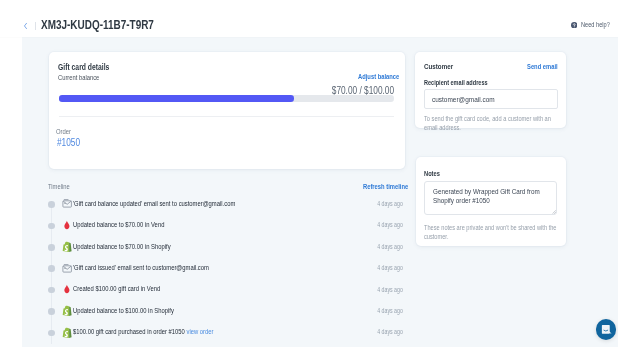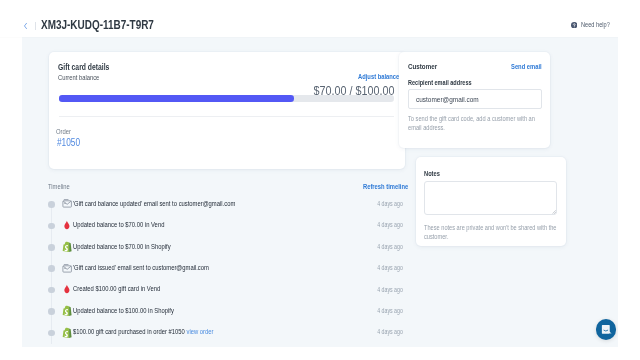--- a/index.html
+++ b/index.html
@@ -31,29 +31,29 @@
 
   
   .card{position:absolute;background:#fff;border-radius:5px;
         box-shadow:0 0 0 1px rgba(120,140,170,.035), 0 1px 4px rgba(80,100,130,.09);}
 
   
   #gift-card{left:27px;top:14.6px;width:355.8px;height:117px;}
   .gc-title{position:absolute;left:9.4px;top:12.8px;font-size:8.2px;font-weight:700;color:#2f3943;line-height:8.2px;}
   .gc-sub{position:absolute;left:9.4px;top:22.8px;font-size:7px;color:#4a525c;line-height:7px;}
   .gc-adjust{position:absolute;left:308.5px;top:21.5px;font-size:7px;font-weight:700;color:#2f7ad6;line-height:7px;}
-  .gc-amount{position:absolute;right:10.3px;top:35.5px;font-size:13px;color:#5a6573;line-height:7.1px;white-space:nowrap;}
+  .gc-amount{position:absolute;right:10.3px;top:35.5px;font-size:10px;color:#5a6573;line-height:7.1px;white-space:nowrap;}
   .gc-bar{position:absolute;left:9.8px;top:43.6px;width:335.4px;height:6.4px;border-radius:3.2px;background:#e5e8ec;}
   .gc-bar-fill{height:6.4px;border-radius:3.2px;background:#5358f5;}
   .gc-div{position:absolute;left:9.5px;top:64px;width:335.5px;height:1px;background:#edeff2;}
   .gc-order-label{position:absolute;left:7.4px;top:77px;font-size:7.1px;color:#717c89;line-height:7.1px;text-decoration:underline;}
   .gc-order-link{position:absolute;left:7.6px;top:87px;font-size:10px;color:#5089e0;line-height:7.1px;}
 
   
-  #customer-card{left:377px;top:14.7px;width:150.5px;height:96px;}
+  #customer-card{left:393px;top:14.7px;width:150.5px;height:76px;}
   .cu-title{position:absolute;left:8.6px;top:11.2px;font-size:7.5px;font-weight:700;color:#2f3943;line-height:7.5px;}
   .cu-send{position:absolute;left:112.2px;top:11px;font-size:7px;font-weight:700;color:#2f7ad6;line-height:7px;}
   .cu-label{position:absolute;left:8.6px;top:27.9px;font-size:6.7px;font-weight:700;color:#2f3943;line-height:6.7px;}
   .cu-input{position:absolute;left:8.5px;top:37.4px;width:134px;height:19.9px;border:1px solid #e1e5ea;
             border-radius:2px;background:#fff;box-sizing:border-box;}
   .cu-input .val{position:absolute;left:7.6px;top:6.3px;font-size:7.8px;color:#3c4654;line-height:7.8px;}
   .cu-help{position:absolute;left:8.6px;top:63.6px;width:158px;font-size:6.85px;color:#97a0ab;line-height:8.7px;}
 
   
   #notes-card{left:393.8px;top:120.4px;width:150.5px;height:88.6px;}
@@ -128,20 +128,23 @@
         <span class="val"><span class="t">customer@gmail.com</span></span>
       </div>
       <div class="cu-help">
           <span class="t" style="white-space:normal;display:block;">To send the gift card code, add a customer with an email address.</span>
         </div>
     </div>
 
     <div class="card" id="notes-card">
       <div class="nt-title"><span class="t">Notes</span></div>
       <div class="nt-area">
+        <span class="val">
+            <span class="t" style="white-space:normal;display:block;">Generated by Wrapped Gift Card from Shopify order #1050</span>
+          </span>
         <svg class="nt-grip" viewBox="0 0 6 6">
           <path d="M5.7 0.6 L0.7 5.6 M5.7 3.3 L3.4 5.6" stroke="#9aa2ab" stroke-width="0.85"></path>
         </svg>
       </div>
       <div class="nt-help">
           <span class="t" style="white-space:normal;display:block;">These notes are private and won't be shared with the customer.</span>
         </div>
     </div>
 
     <div class="tl">

